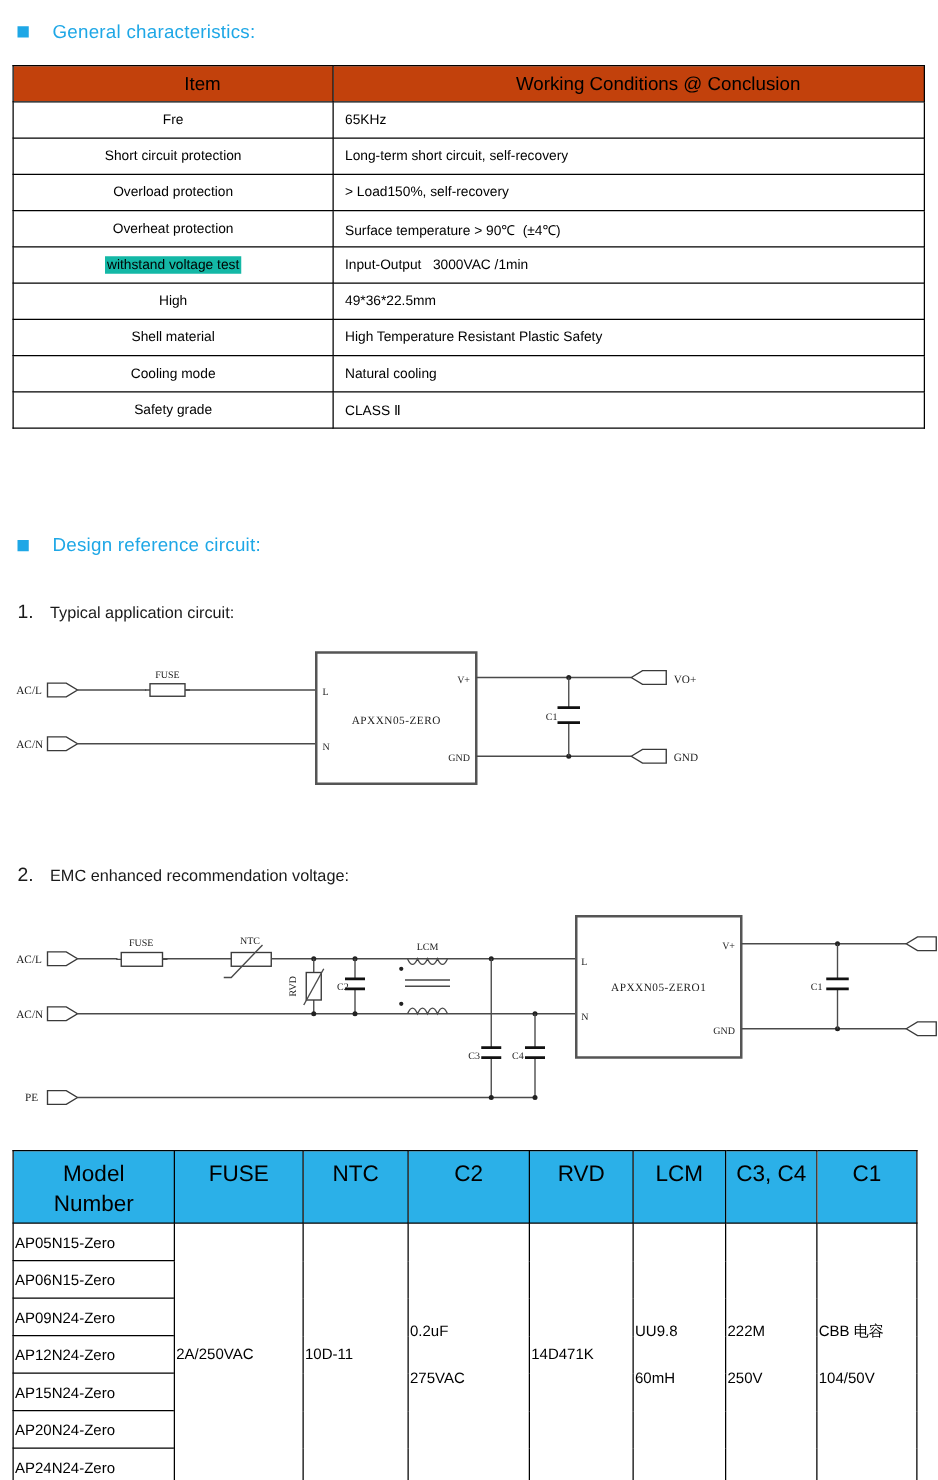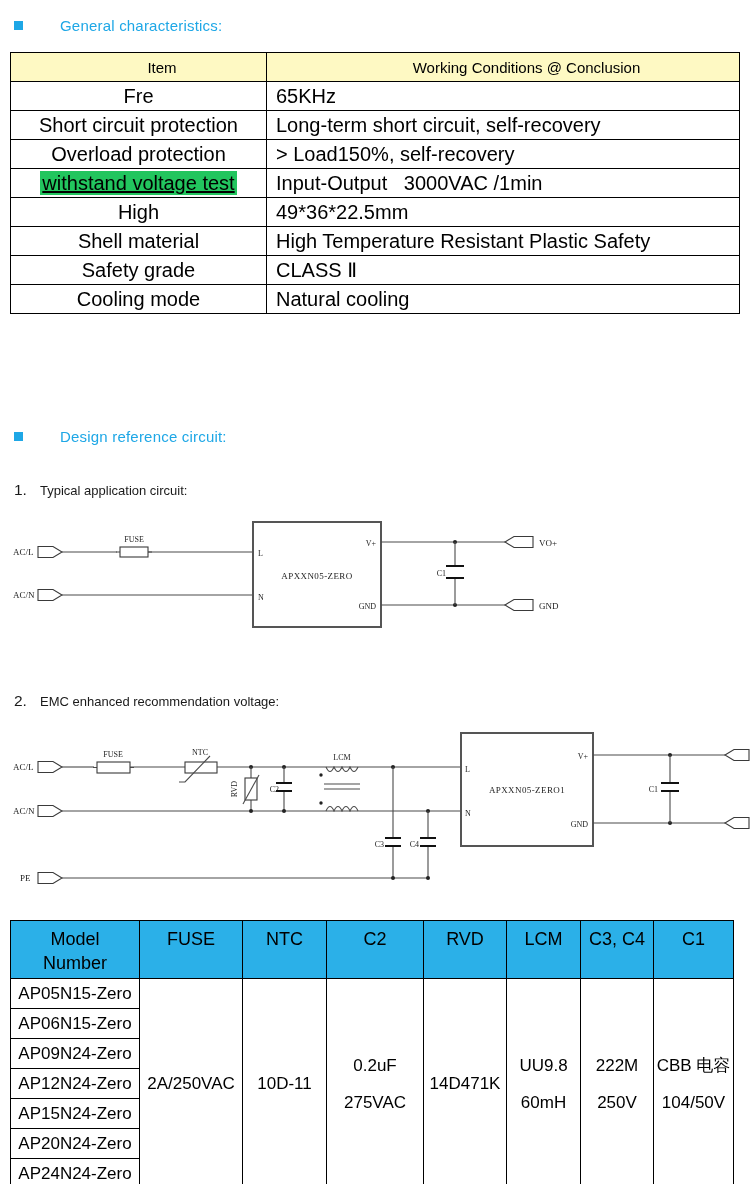--- a/index.html
+++ b/index.html
@@ -3,39 +3,39 @@
 <meta charset="utf-8">
 <style>
   html,body{margin:0;padding:0;}
   body{
     width:750px;height:1184px;position:relative;background:#ffffff;
     font-family:"Liberation Sans", sans-serif;color:#000;overflow:hidden;
   }
   
   .sec-head{position:absolute;left:14px;display:flex;align-items:center;}
   .bullet{width:9px;height:9px;background:#1ea7e6;display:inline-block;flex:0 0 auto;}
-  .sec-title{color:#1ea7e6;font-size:15px;margin-left:37px;letter-spacing:0.2px;}
+  .sec-title{color:#1ea7e6;font-size:15px;margin-left:19px;letter-spacing:0.2px;}
   
   .sub-head{position:absolute;left:14px;display:flex;align-items:baseline;color:#1a1a1a;}
   .sub-num{font-size:15.5px;width:26px;flex:0 0 auto;}
   .sub-title{font-size:13px;}
   
   table{border-collapse:collapse;table-layout:fixed;}
   td,th{border:1.5px solid #000;font-weight:normal;overflow:hidden;}
   
   #table1{position:absolute;left:10px;top:52px;width:730px;}
-  #table1 th{background:#fef9c3;font-size:15px;height:26px;text-align:center;padding-left:48px;}
-  #table1 td{height:26px;font-size:20px;}
+  #table1 th{background:#c2410c;font-size:15px;height:26px;text-align:center;padding-left:48px;}
+  #table1 td{height:26px;font-size:11px;}
   #table1 td.c-item{text-align:center;width:206px;}
   #table1 td.c-val{padding-left:9px;white-space:pre;}
-  .hl{background:#22c55e;padding:1px 2px;text-decoration:underline;}
+  .hl{background:#14b8a6;padding:1px 2px;}
   
   #table2{position:absolute;left:10px;top:920px;width:723px;}
   #table2 th{background:#2bb0e8;font-size:18px;vertical-align:top;padding-top:6px;height:50px;text-align:center;line-height:24px;}
-  #table2 td{height:27px;font-size:17px;text-align:center;vertical-align:middle;}
+  #table2 td{height:27px;font-size:12px;text-align:left;vertical-align:middle;}
   #table2 td.merged{line-height:37px;}
   
   .cir{position:absolute;}
   .cir text{font-family:"Liberation Serif", serif;fill:#1c1c1c;}
   .wire{stroke:#4a4a4a;stroke-width:1.1;fill:none;}
   .comp{stroke:#3a3a3a;stroke-width:1.1;fill:#ffffff;}
   .plate{stroke:#111;stroke-width:2.2;fill:none;}
   .modbox{stroke:#555;stroke-width:2;fill:#ffffff;}
   .dot{fill:#222;stroke:none;}
   .t9{font-size:9px;}
@@ -61,38 +61,42 @@
       </tr>
   <tr>
         <td class="c-item">Short circuit protection</td>
         <td class="c-val">Long-term short circuit, self-recovery</td>
       </tr>
   <tr>
         <td class="c-item">Overload protection</td>
         <td class="c-val">&gt; Load150%, self-recovery</td>
       </tr>
   <tr>
+        <td class="c-item">Overheat protection</td>
+        <td class="c-val">Surface temperature &gt; 90℃  (±4℃)</td>
+      </tr>
+  <tr>
         <td class="c-item"><span class="hl">withstand voltage test</span></td>
         <td class="c-val">Input-Output   3000VAC /1min</td>
       </tr>
   <tr>
         <td class="c-item">High</td>
         <td class="c-val">49*36*22.5mm</td>
       </tr>
   <tr>
         <td class="c-item">Shell material</td>
         <td class="c-val">High Temperature Resistant Plastic Safety</td>
       </tr>
   <tr>
+        <td class="c-item">Cooling mode</td>
+        <td class="c-val">Natural cooling</td>
+      </tr>
+  <tr>
         <td class="c-item">Safety grade</td>
         <td class="c-val">CLASS Ⅱ</td>
-      </tr>
-  <tr>
-        <td class="c-item">Cooling mode</td>
-        <td class="c-val">Natural cooling</td>
       </tr>
 </tbody>
   </table>
 
 <div class="sec-head" style="top:428px;text-align:center;">
   <span class="bullet"></span>
   <span class="sec-title">Design reference circuit:</span>
 </div>
 
 <div class="sub-head" style="top:481px;">

